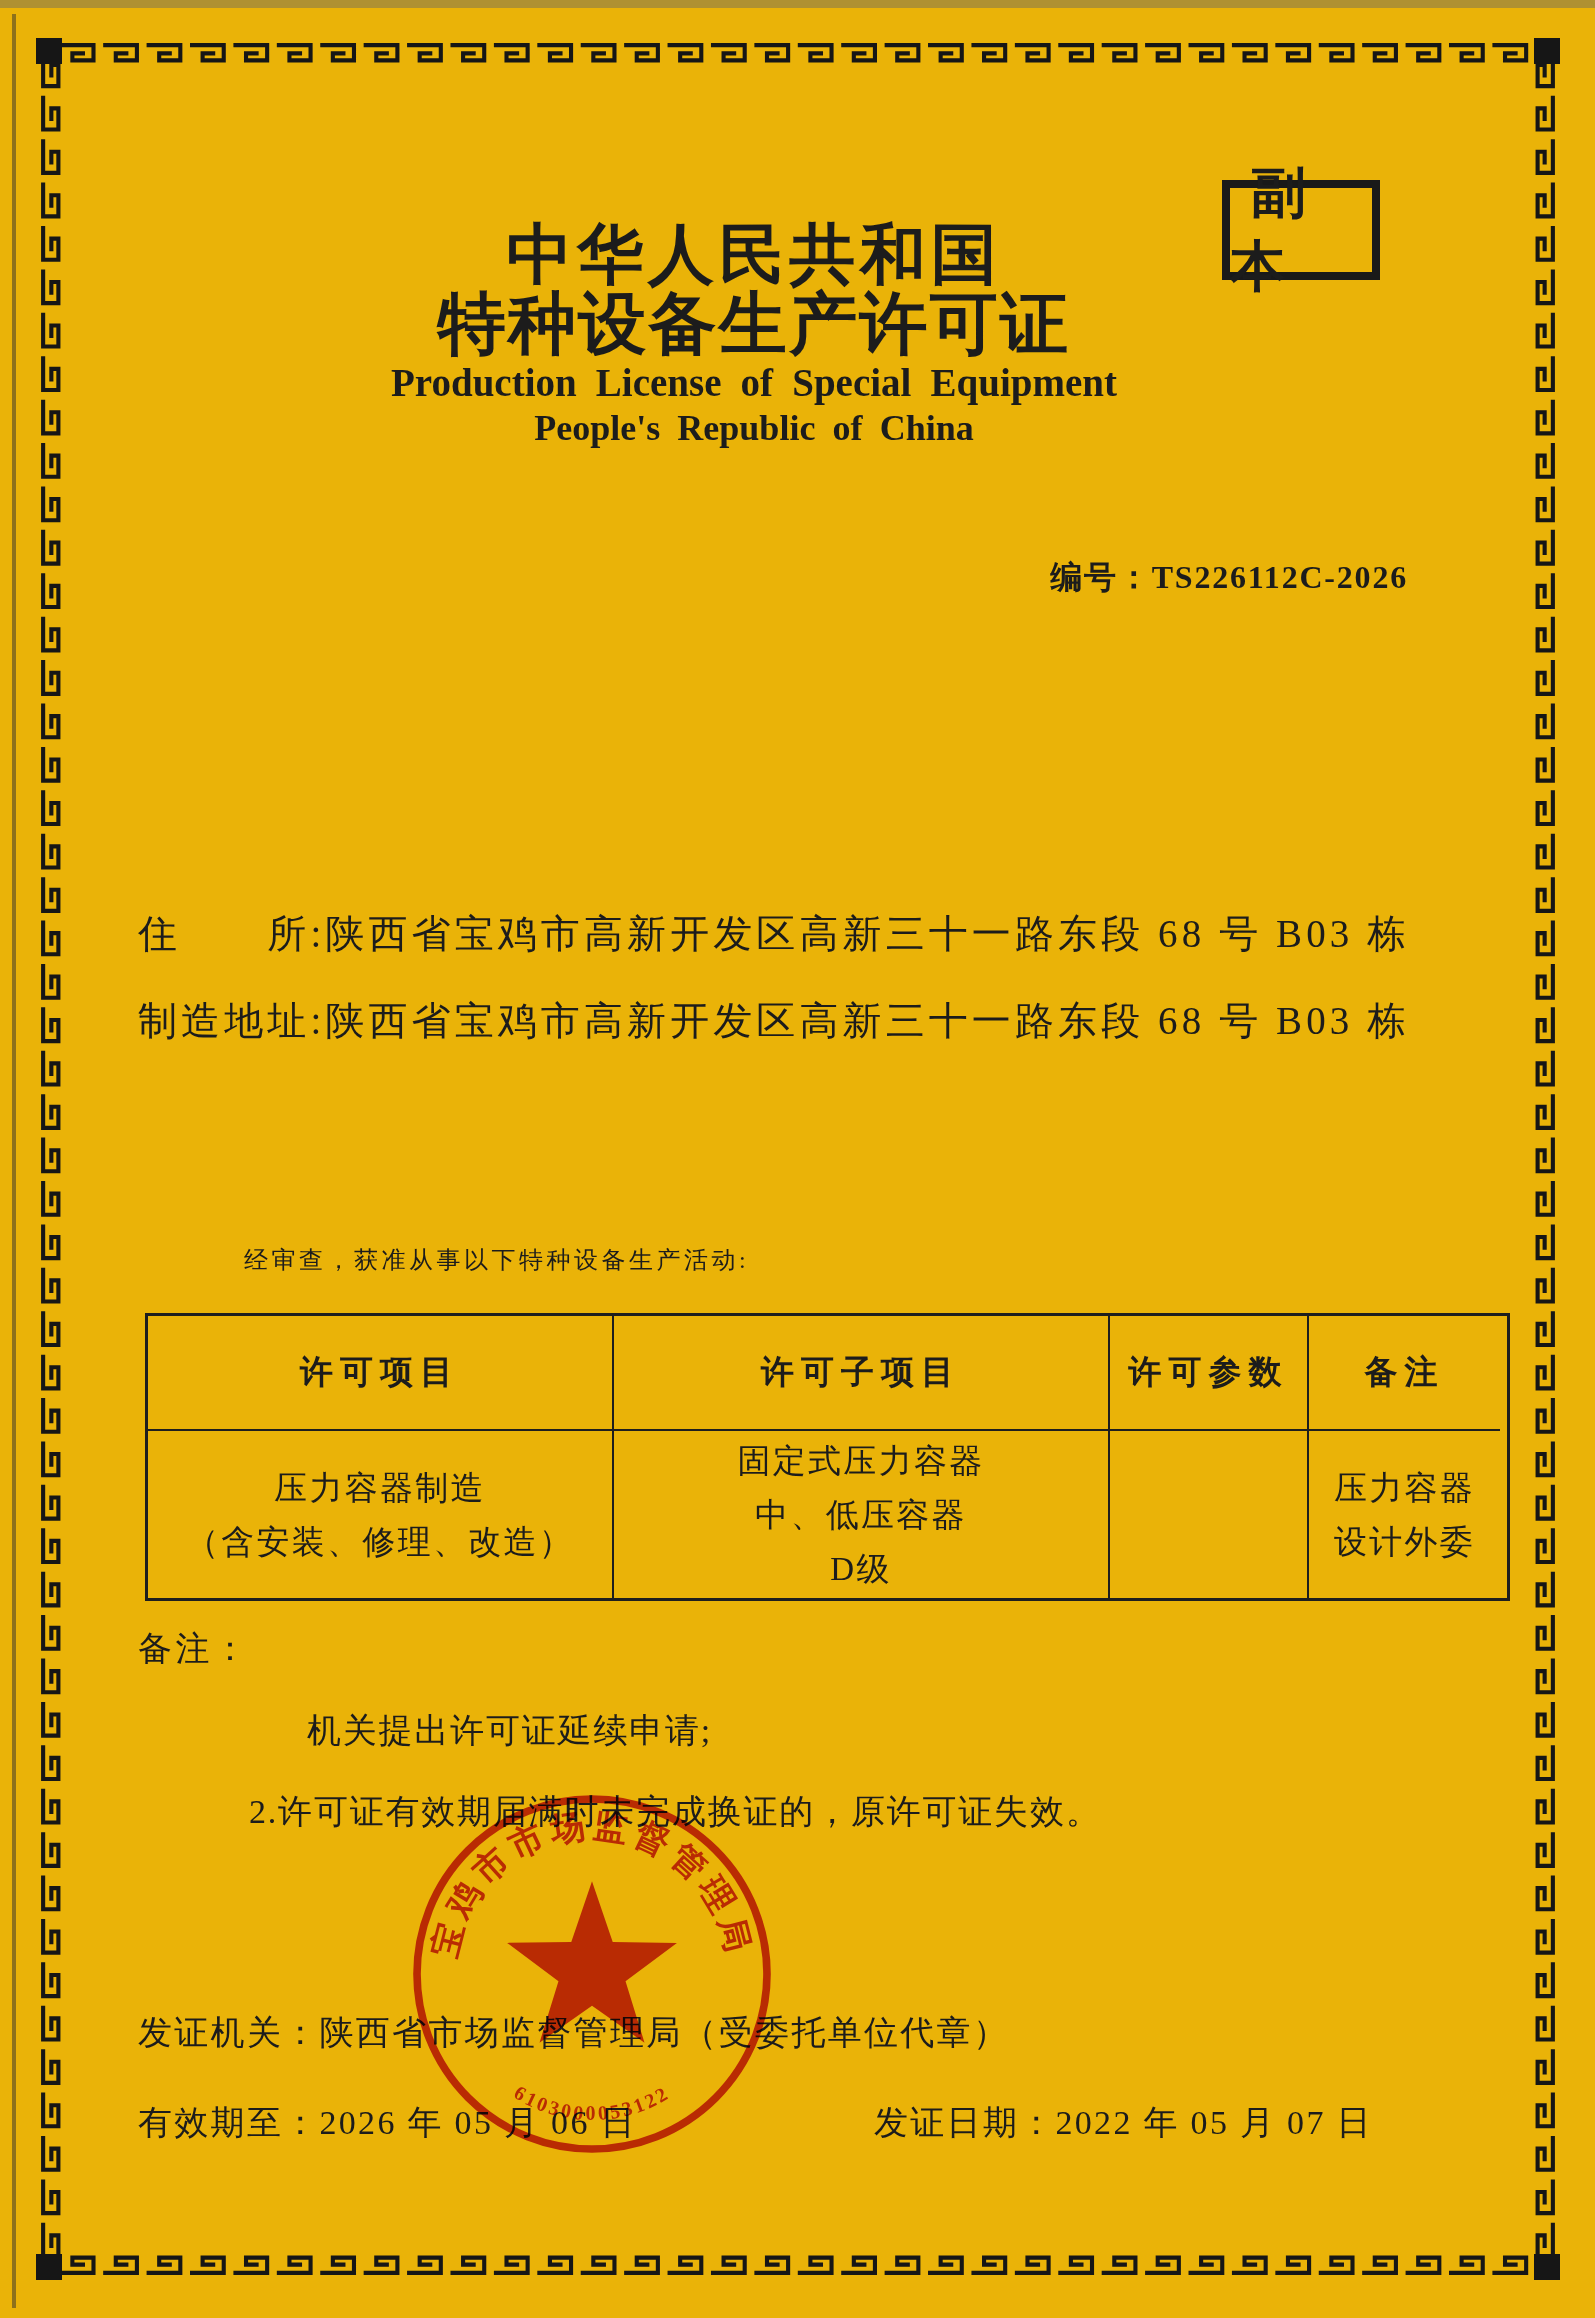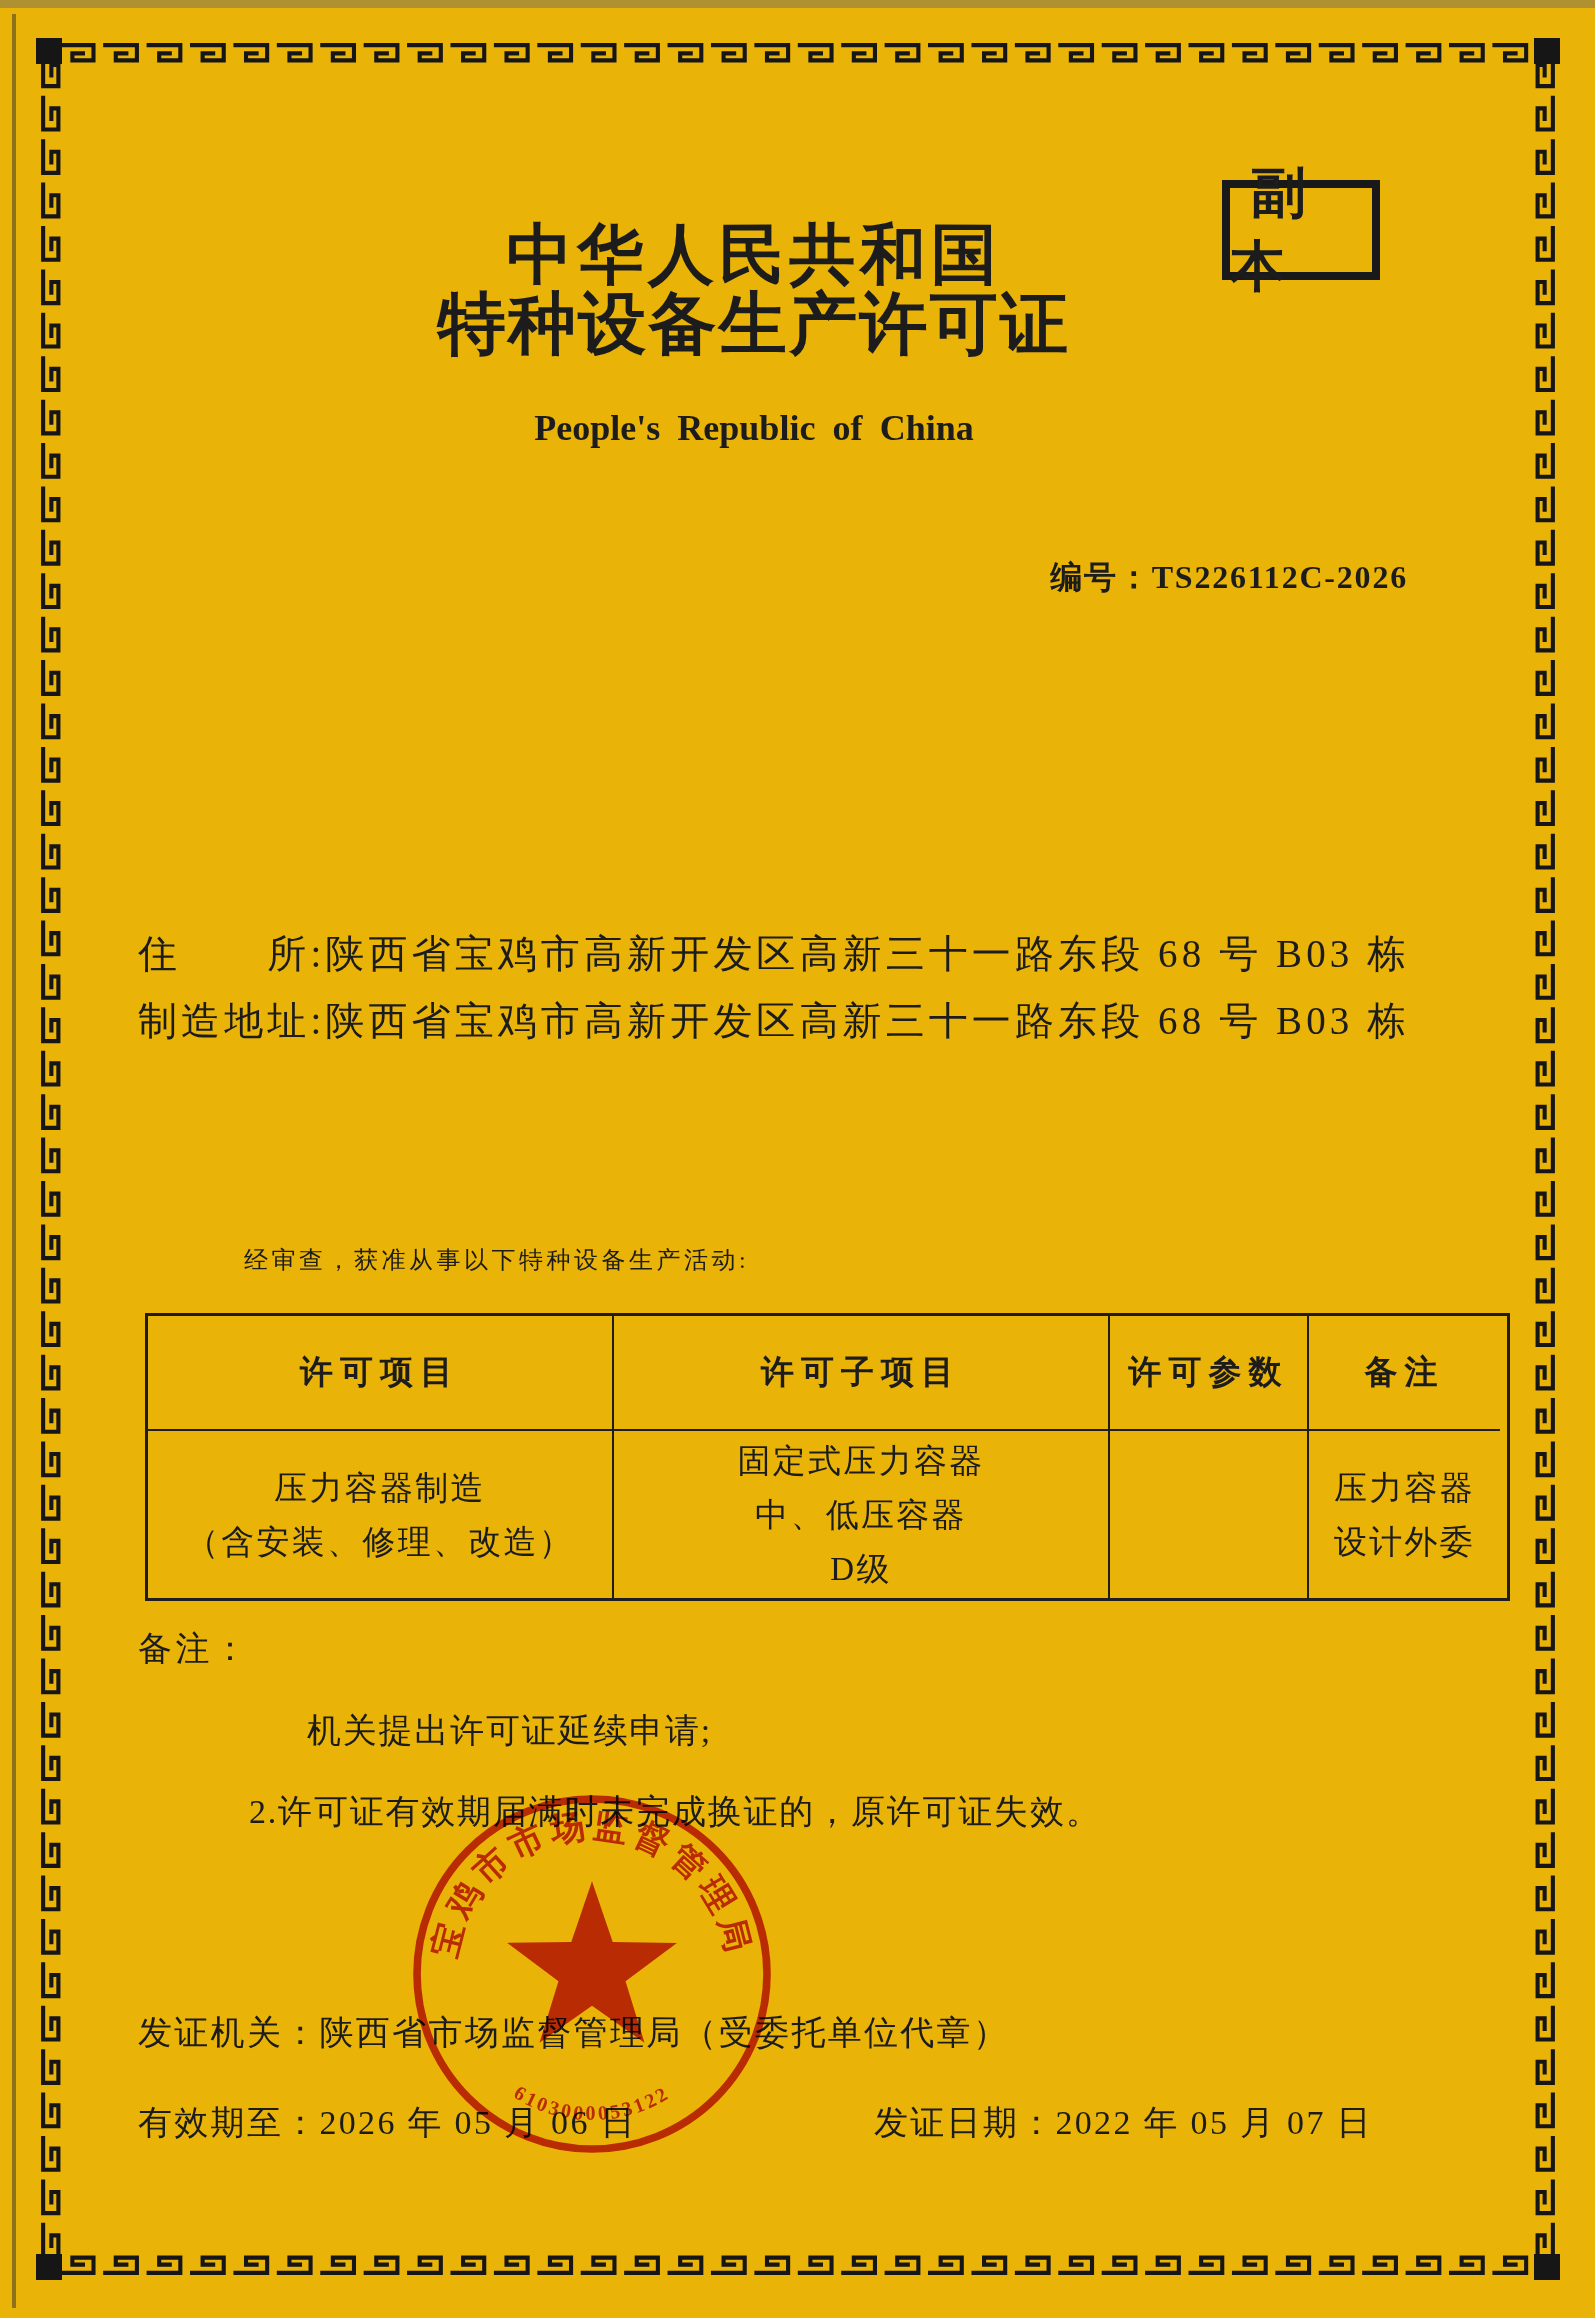--- a/index.html
+++ b/index.html
@@ -28,21 +28,21 @@
     display:flex;align-items:center;justify-content:center;
     font-size:55px;font-weight:700;letter-spacing:21px;text-indent:21px;
   }
   .title-cn1{left:0;top:210px;width:1508px;text-align:center;font-size:66px;font-weight:700;letter-spacing:4.7px;}
   .title-cn2{left:0;top:279px;width:1508px;text-align:center;font-size:68px;font-weight:700;letter-spacing:2.3px;}
   .title-en1{left:0;top:360px;width:1508px;text-align:center;font-size:39px;font-weight:700;word-spacing:9.4px;}
   .title-en2{left:0;top:407px;width:1508px;text-align:center;font-size:36px;font-weight:700;word-spacing:8.2px;}
   .license-line{left:0;top:556px;width:1408px;text-align:right;font-size:32px;letter-spacing:1.8px;font-weight:600;}
   .field{left:138px;font-size:39px;letter-spacing:4.1px;white-space:nowrap;}
   .f-company{top:811px;}
-  .f-residence{top:907px;margin-top:20px;}
+  .f-residence{top:907px;}
   .f-address{top:994px;}
   .intro{left:244px;top:1244px;font-size:24px;letter-spacing:3.5px;font-weight:400;}
   
   .lic-table{
     left:145px;top:1313px;width:1359px;
     border:3.5px solid #1e1e1e;box-sizing:content-box;
     display:grid;grid-template-columns:466px 496px 199px 191px;grid-template-rows:115px 167px;
   }
   .cell{
     border-right:2.9px solid #1e1e1e;box-sizing:border-box;
@@ -101,20 +101,21 @@
   <div class="corner" style="left:1534px;top:38px;"></div>
   <div class="corner" style="left:36px;top:2254px;"></div>
   <div class="corner" style="left:1534px;top:2254px;"></div>
 
   <div class="abs badge">
     <span>副本</span>
   </div>
 
   <div class="abs title-cn1">中华人民共和国</div>
   <div class="abs title-cn2">特种设备生产许可证</div>
+  <div class="abs title-en1">Production License of Special Equipment</div>
   <div class="abs title-en2">People's Republic of China</div>
 
   <div class="abs license-line">
     <span>编号：</span><span>TS226112C-2026</span>
   </div>
 
   <div class="abs field f-residence">
     <span>住　　所:</span><span>陕西省宝鸡市高新开发区高新三十一路东段 68 号 B03 栋</span>
   </div>
   <div class="abs field f-address">

